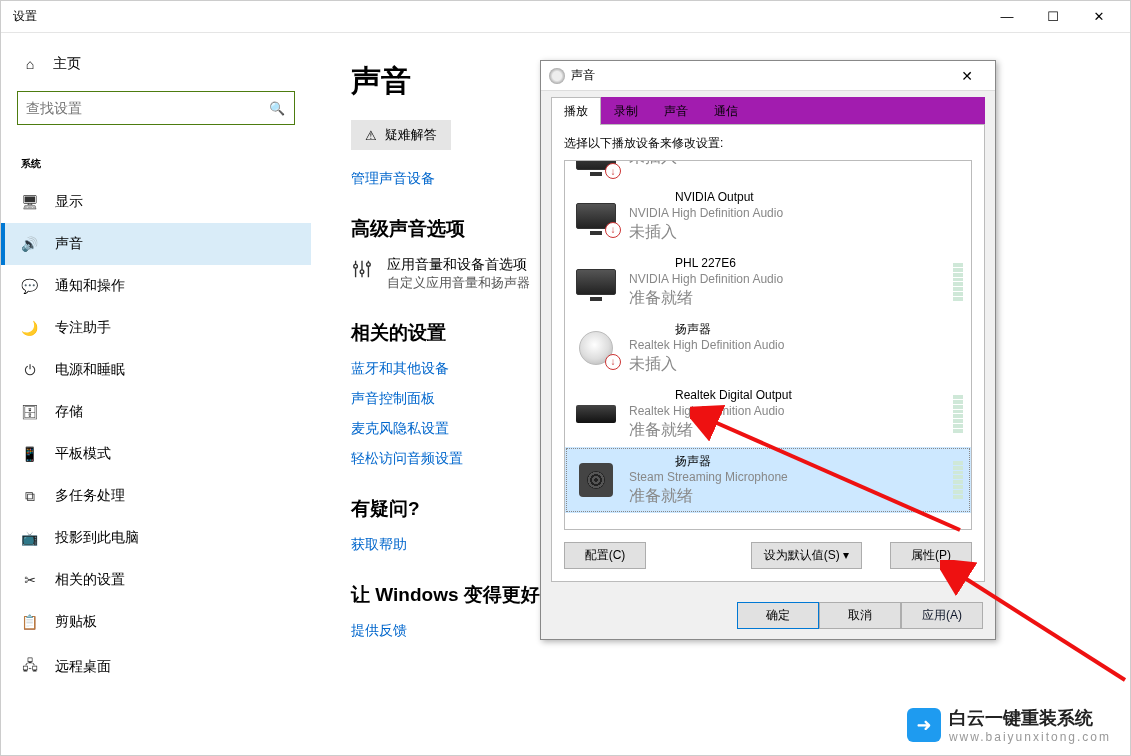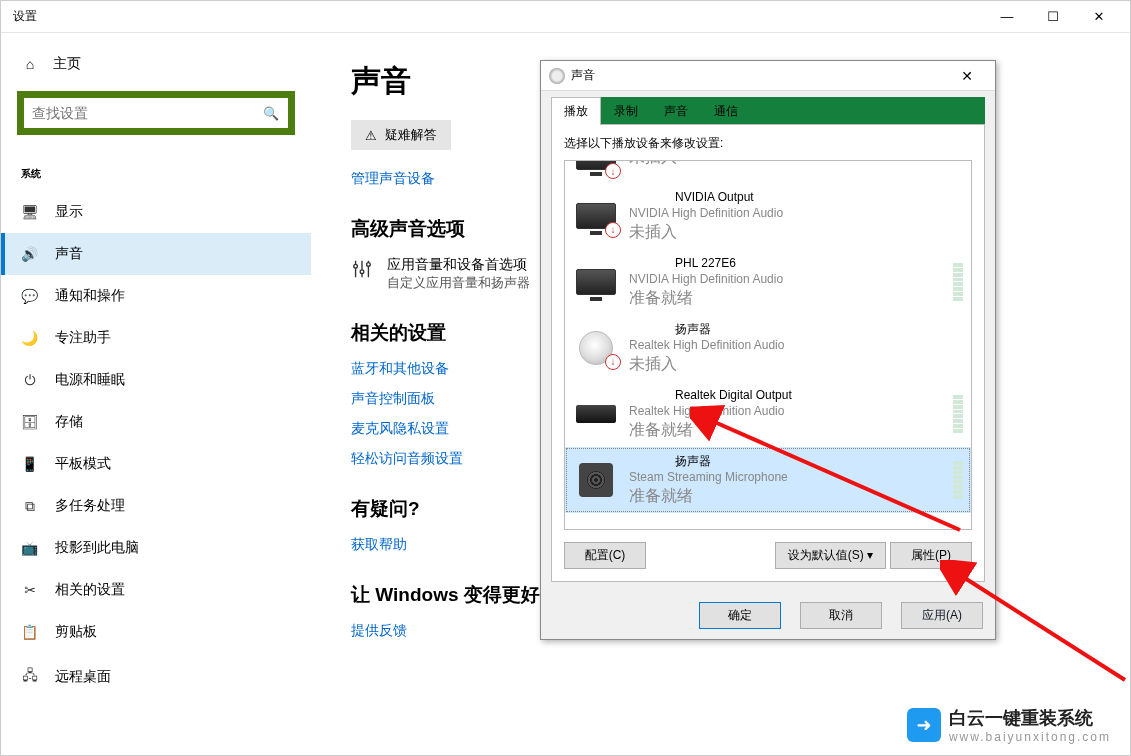--- a/index.html
+++ b/index.html
@@ -10,21 +10,21 @@
 .titlebar { height: 32px; display: flex; align-items: center; padding: 0 8px; border-bottom: 1px solid #e5e5e5; }
 .titlebar-title { font-size: 12px; padding-left: 4px; }
 .titlebar-buttons { margin-left: auto; display: flex; }
 .titlebar-btn { width: 46px; height: 30px; display: flex; align-items: center; justify-content: center; font-size: 13px; color: #000; }
 
 .main-area { flex: 1; display: flex; overflow: hidden; }
 .sidebar { width: 310px; padding: 12px 0; overflow-y: auto; }
 .home-link { display: flex; align-items: center; gap: 14px; padding: 10px 20px; font-size: 14px; }
 .home-link .icn { width: 18px; display:flex; justify-content:center; }
 .search-wrap { padding: 8px 16px 14px 16px; }
-.search-box { display: flex; align-items: center; border: 7px solid #4d7c0f; height: 34px; padding: 15px 8px; }
+.search-box { display: flex; align-items: center; border: 1px solid #4d7c0f; height: 34px; padding: 15px 8px; }
 .search-box input { border: none; outline: none; flex: 1; font-size: 14px; color: #555; font-family: inherit; background: transparent; }
 .search-box .sicon { color: #555; }
 .cat-heading { padding: 18px 20px 10px 20px; font-weight: 600; font-size: 10px; }
 
 .nav-item { display: flex; align-items: center; gap: 16px; padding: 12px 20px; font-size: 14px; color:#000; position: relative; }
 .nav-item.active { background: #d9ecf8; }
 .nav-item.active::before { content:""; position:absolute; left:0; top:0; bottom:0; width:4px; background:#0078d4; }
 .nav-item .icn { width: 18px; display:flex; justify-content:center; color:#333; }
 
 .content { flex: 1; padding: 28px 40px; overflow-y: auto; }
@@ -36,21 +36,21 @@
 .app-vol-row .vi { color: #333; padding-top: 2px; }
 .app-vol-row .vt { font-size: 14px; }
 .app-vol-row .vs { font-size: 13px; color: #555; }
 
 
 .dialog { position: absolute; left: 540px; top: 60px; width: 456px; background: #f0f0f0; border: 1px solid #888; box-shadow: 2px 2px 6px rgba(0,0,0,.3); font-size: 12px; }
 .dlg-title { height: 30px; display: flex; align-items: center; padding: 0 8px; background: #fff; border-bottom: 1px solid #ddd; }
 .dlg-title .ticon { width: 16px; height: 16px; background: radial-gradient(circle at 50% 50%, #eee 40%, #aaa 70%); border-radius: 50%; margin-right: 6px; }
 .dlg-title .close { margin-left: auto; width: 40px; text-align: center; font-size: 14px; }
 .dlg-body { padding: 4px 10px 10px 10px; }
-.tabs { display: flex; border-bottom: 1px solid #bbb; background:#15803d; margin-top:2px; }
+.tabs { display: flex; border-bottom: 1px solid #bbb; background:#a21caf; margin-top:2px; }
 .tab { padding: 5px 12px; border: 1px solid transparent; border-bottom: none; margin-bottom: -1px; position: relative; }
 .tab.active { background: #fff; border-color: #bbb; }
 .tab-pane { background: #fff; border: 1px solid #bbb; border-top: none; padding: 10px 12px 12px 12px; }
 .instr { margin-bottom: 8px; }
 
 .device-list { border: 1px solid #bbb; height: 370px; overflow-y: scroll; background: #fff; }
 .dev-row { display: flex; align-items: center; gap: 10px; padding: 6px 8px; border-bottom: 0; position: relative; }
 .dev-row.selected { background: #cde8ff; outline: 1px dotted #888; outline-offset: -2px; }
 .dev-icon { width: 46px; height: 40px; display: flex; align-items: center; justify-content: center; position: relative; }
 .monitor-shape { width: 40px; height: 26px; background: linear-gradient(#555,#222); border: 1px solid #333; border-radius: 2px; }
@@ -60,26 +60,26 @@
 .boombox-shape { width: 34px; height: 34px; background: #444; border-radius: 4px; display:flex; align-items:center; justify-content:center; }
 .boombox-shape::after { content:""; width:18px; height:18px; border-radius:50%; background: repeating-radial-gradient(#222 0 2px, #555 2px 4px); }
 .arrow-badge { position: absolute; bottom: -2px; right: -2px; width: 16px; height: 16px; border-radius: 50%; background: #fff; border: 1px solid #c33; display:flex; align-items:center; justify-content:center; color:#c33; font-size:10px; font-weight:bold; }
 .dev-text { flex: 1; line-height: 1.35; }
 .dev-name { font-weight: 400; color: #000; margin-left: 46px; }
 .dev-sub { color: #888; font-size: 12px; }
 .dev-status { color: #888; font-size: 16px; }
 .level-bars { width: 10px; height: 38px; display: flex; flex-direction: column-reverse; gap: 1px; }
 .level-bars span { flex:1; background: #cfe8d8; }
 
-.btn-row { display: flex; gap: 4px; margin-top: 12px; align-items:center; }
+.btn-row { display: flex; gap: 28px; margin-top: 12px; align-items:center; }
 .win-btn { background: #e1e1e1; border: 1px solid #adadad; padding: 4px 12px; font-size: 12px; min-width: 82px; text-align: center; font-family:inherit; }
 .win-btn.primary { border: 1px solid #0078d4; background:#e1e1e1; }
 .win-btn:disabled, .win-btn.disabled { color: #0f172a; }
 .btn-row .spacer { flex: 1; }
-.dlg-footer { display: flex; gap: 19px; justify-content: flex-end; padding: 10px 12px; }
+.dlg-footer { display: flex; gap: 0; justify-content: flex-end; padding: 10px 12px; }
 
 
 .red-arrow { position:absolute; pointer-events:none; }
 .watermark { position: absolute; right: 20px; bottom: 12px; display: flex; align-items: center; gap: 8px; }
 .watermark .wl { width: 34px; height: 34px; background: #1e9bf0; border-radius: 6px; display:flex; align-items:center; justify-content:center; color:#fff; font-size:18px; }
 .watermark .wt1 { font-size: 18px; font-weight: 600; color: #222; }
 .watermark .wt2 { font-size: 12px; color: #999; letter-spacing: 2px; }
 
 
 .device-list::-webkit-scrollbar { width: 16px; }

